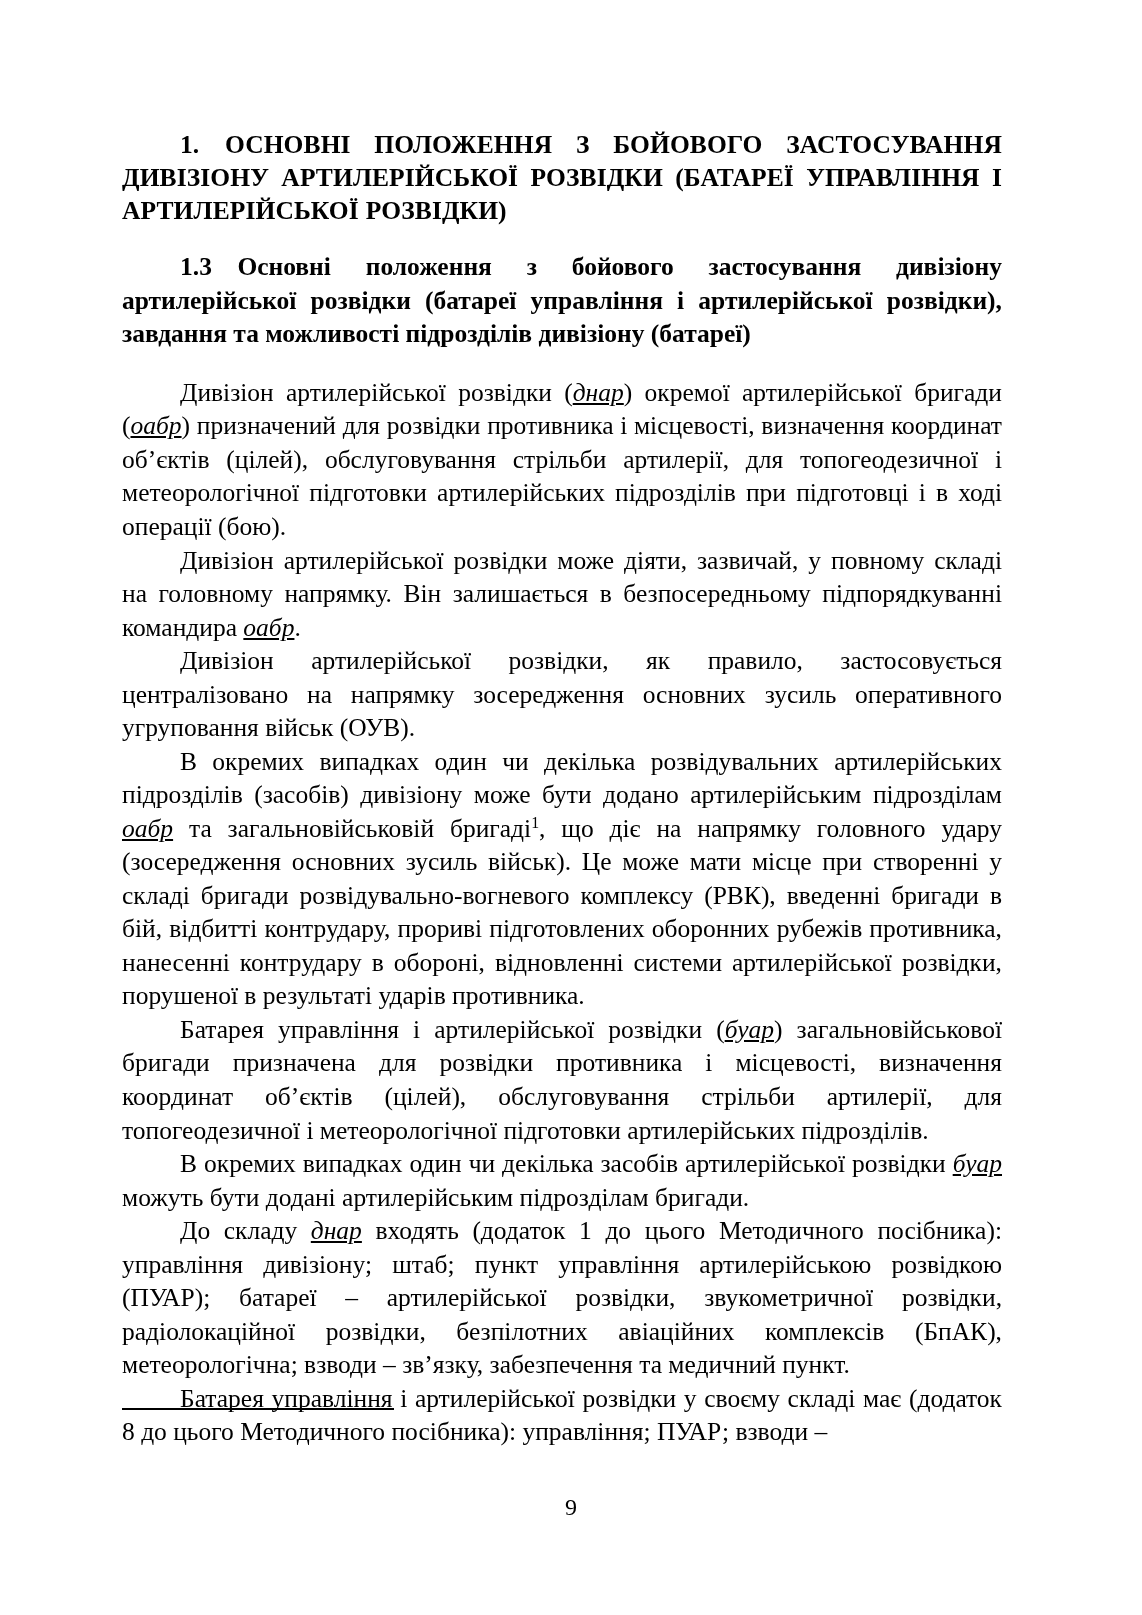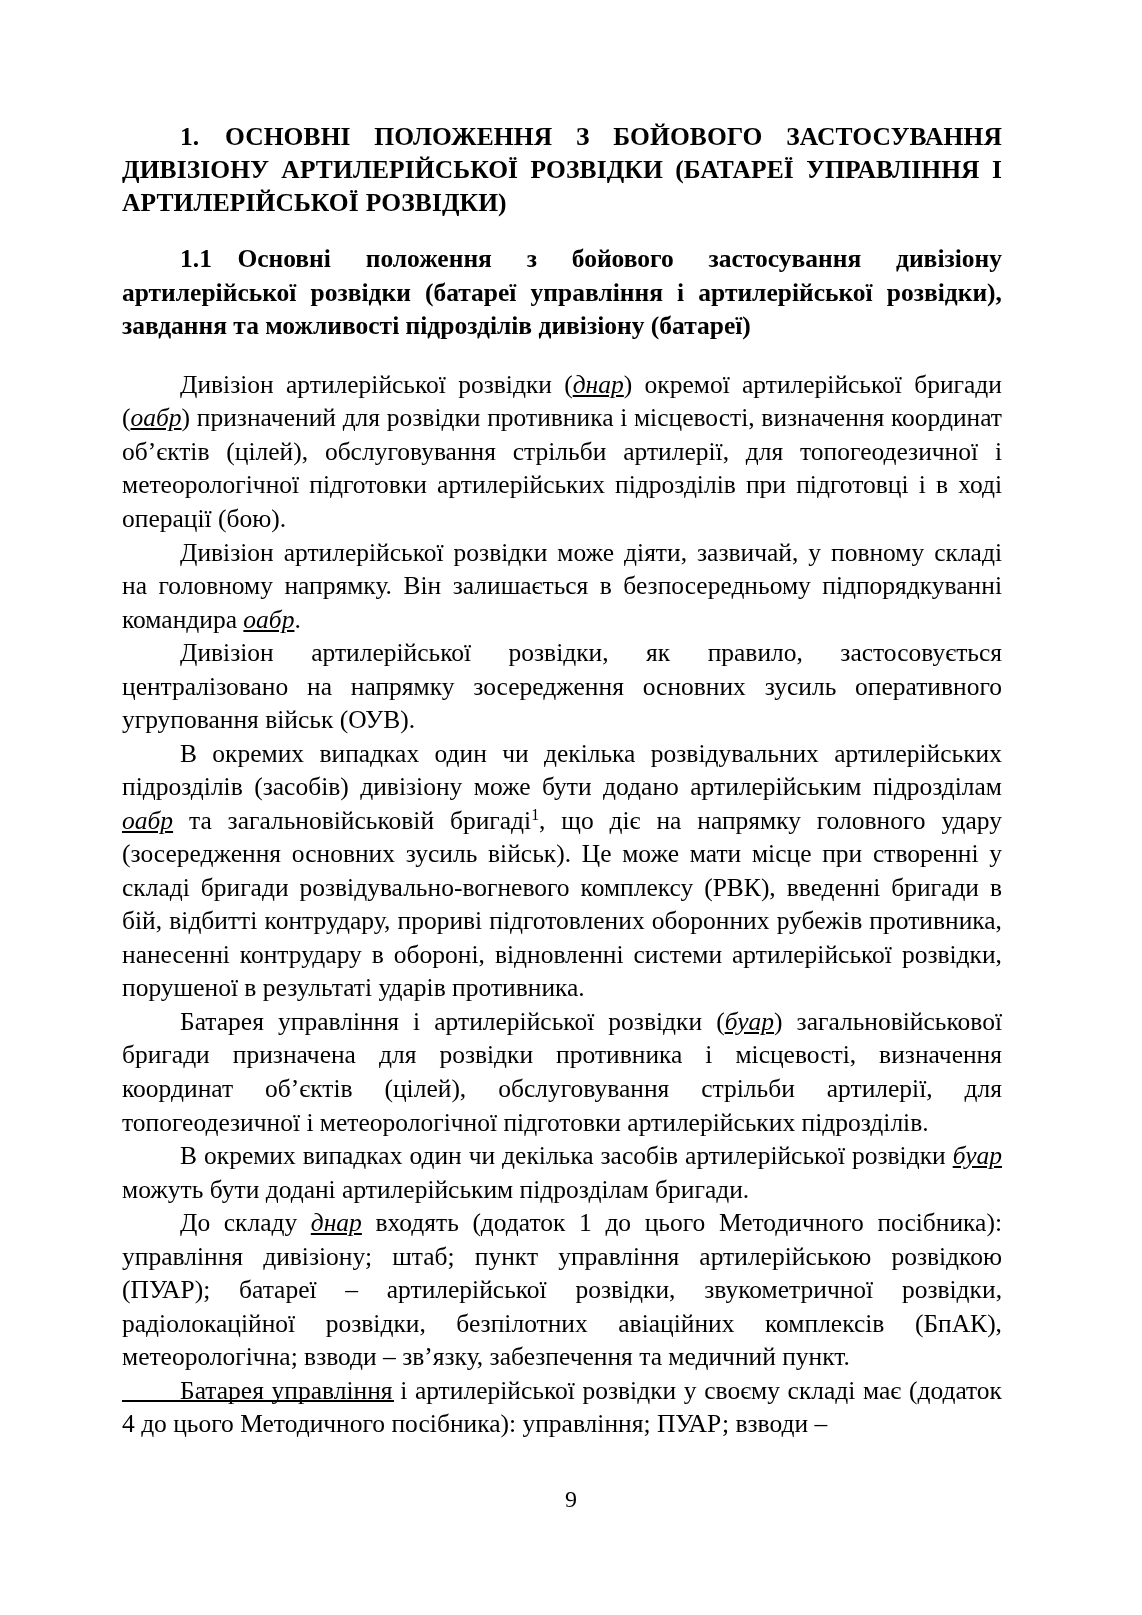--- a/index.html
+++ b/index.html
@@ -11,21 +11,21 @@
     width: 1142px;
     height: 1615px;
     position: relative;
     font-family: "Liberation Serif", "DejaVu Serif", serif;
     color: #000000;
     overflow: hidden;
   }
   .page {
     position: absolute;
     left: 0;
-    top: 0;
+    top: 8px;
     width: 1142px;
     height: 1394px;
     box-sizing: border-box;
     padding: 0;
   }
   .content {
     position: absolute;
     left: 122px;
     top: 120px;
     width: 880px;
@@ -110,31 +110,31 @@
 </style>
 </head>
 <body>
 
 <div class="page">
 
   <div class="content">
 
     <h1 class="doc-heading">1. ОСНОВНІ ПОЛОЖЕННЯ З БОЙОВОГО ЗАСТОСУВАННЯ ДИВІЗІОНУ АРТИЛЕРІЙСЬКОЇ РОЗВІДКИ (БАТАРЕЇ УПРАВЛІННЯ І АРТИЛЕРІЙСЬКОЇ РОЗВІДКИ)</h1>
 
-    <h2 class="sub-heading">1.1 Основні положення з бойового застосування дивізіону артилерійської розвідки (батареї управління і артилерійської розвідки), завдання та можливості підрозділів дивізіону (батареї)</h2>
+    <h2 class="sub-heading">1.3 Основні положення з бойового застосування дивізіону артилерійської розвідки (батареї управління і артилерійської розвідки), завдання та можливості підрозділів дивізіону (батареї)</h2>
 
     <div id="body-paragraphs">
         <p class="body-par first-body">Дивізіон артилерійської розвідки (<span class="it">днар</span>) окремої артилерійської бригади (<span class="it">оабр</span>) призначений для розвідки противника і місцевості, визначення координат об’єктів (цілей), обслуговування стрільби артилерії, для топогеодезичної і метеорологічної підготовки артилерійських підрозділів при підготовці і в ході операції (бою).</p>
         <p class="body-par">Дивізіон артилерійської розвідки може діяти, зазвичай, у повному складі на головному напрямку. Він залишається в безпосередньому підпорядкуванні командира <span class="it">оабр</span>.</p>
         <p class="body-par">Дивізіон артилерійської розвідки, як правило, застосовується централізовано на напрямку зосередження основних зусиль оперативного угруповання військ (ОУВ).</p>
         <p class="body-par">В окремих випадках один чи декілька розвідувальних артилерійських підрозділів (засобів) дивізіону може бути додано артилерійським підрозділам <span class="it">оабр</span> та загальновійськовій бригаді<sup class="fn-ref">1</sup>, що діє на напрямку головного удару (зосередження основних зусиль військ). Це може мати місце при створенні у складі бригади розвідувально-вогневого комплексу (РВК), введенні бригади в бій, відбитті контрудару, прориві підготовлених оборонних рубежів противника, нанесенні контрудару в обороні, відновленні системи артилерійської розвідки, порушеної в результаті ударів противника.</p>
         <p class="body-par">Батарея управління і артилерійської розвідки (<span class="it">буар</span>) загальновійськової бригади призначена для розвідки противника і місцевості, визначення координат об’єктів (цілей), обслуговування стрільби артилерії, для топогеодезичної і метеорологічної підготовки артилерійських підрозділів.</p>
         <p class="body-par">В окремих випадках один чи декілька засобів артилерійської розвідки <span class="it">буар</span> можуть бути додані артилерійським підрозділам бригади.</p>
         <p class="body-par">До складу <span class="it">днар</span> входять (додаток 1 до цього Методичного посібника): управління дивізіону; штаб; пункт управління артилерійською розвідкою (ПУАР); батареї – артилерійської розвідки, звукометричної розвідки, радіолокаційної розвідки, безпілотних авіаційних комплексів (БпАК), метеорологічна; взводи – зв’язку, забезпечення та медичний пункт.</p>
-        <p class="body-par">Батарея управління і артилерійської розвідки у своєму складі має (додаток 4 до цього Методичного посібника): управління; ПУАР; взводи –</p>
+        <p class="body-par">Батарея управління і артилерійської розвідки у своєму складі має (додаток 8 до цього Методичного посібника): управління; ПУАР; взводи –</p>
       </div>
 
   </div>
 
   <div class="footnote-area">
     <div class="footnote-rule"></div>
   </div>
 
   <div class="page-number">9</div>
 

